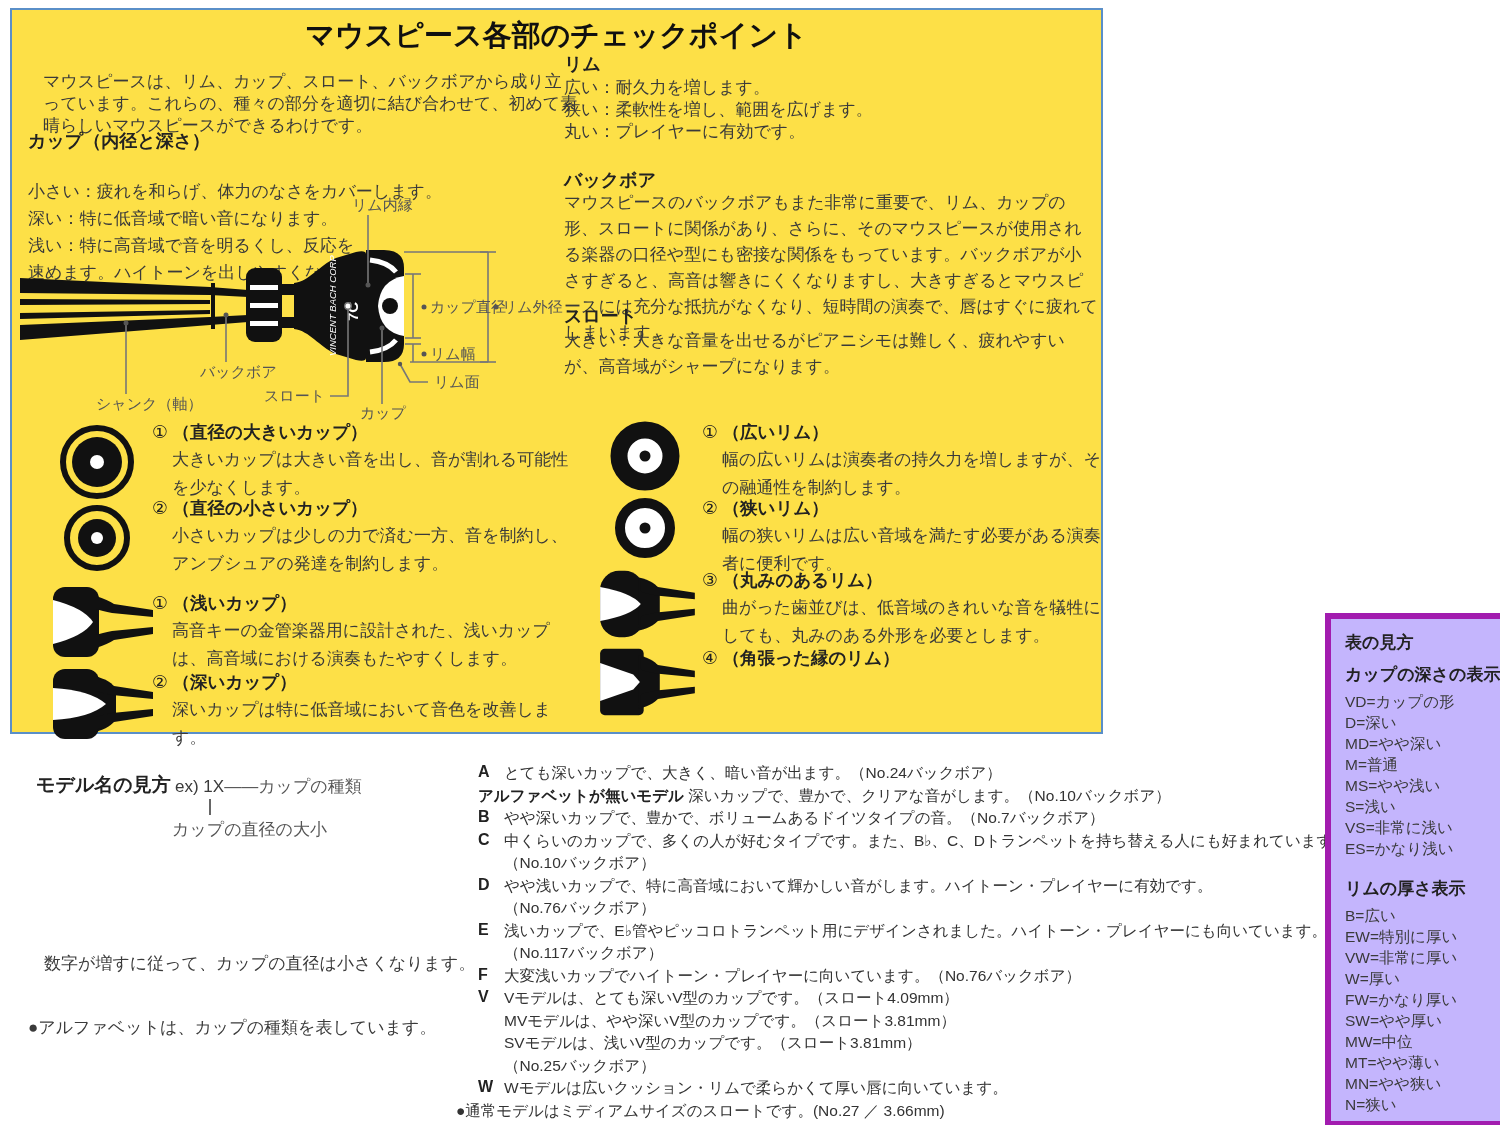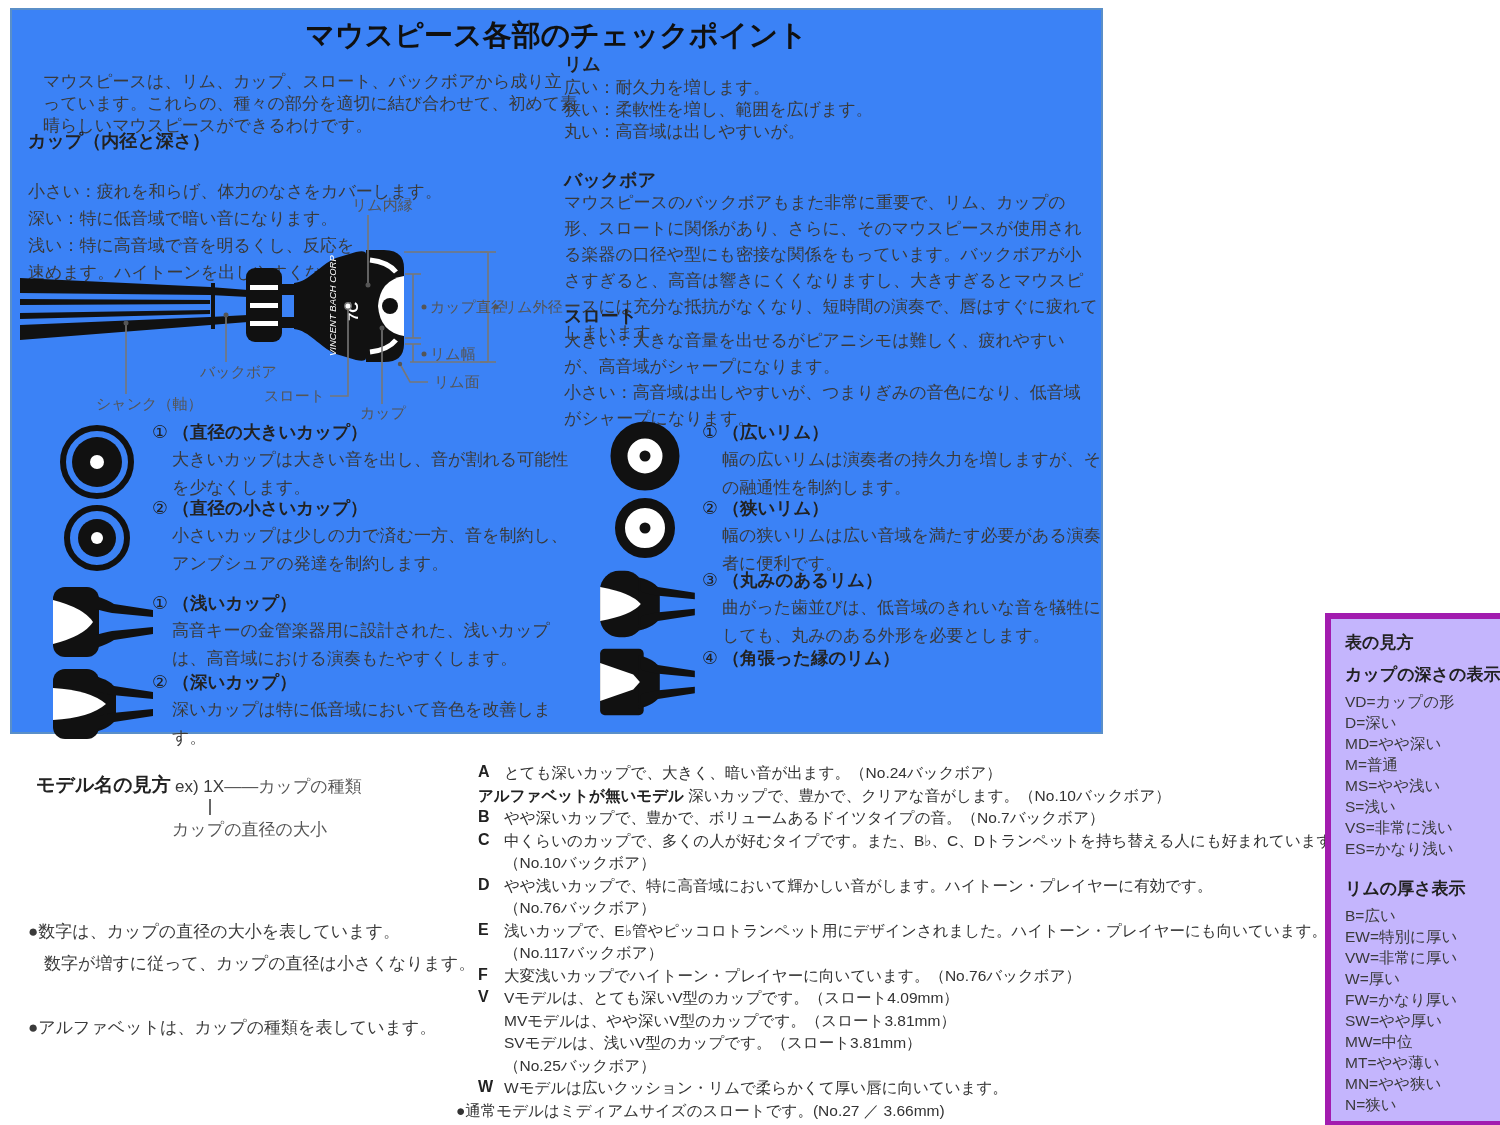--- a/index.html
+++ b/index.html
@@ -1,19 +1,19 @@
 <!DOCTYPE html>
 <html><head>
 <meta charset="utf-8">
 <style>
   html,body{margin:0;padding:0;background:#fff;}
   #root{position:relative;width:1500px;height:1125px;background:#fff;overflow:hidden;
         font-family:"Liberation Sans","DejaVu Sans",sans-serif;color:#3a3a3a;}
   .abs{position:absolute;}
-  .panel{position:absolute;left:10px;top:8px;width:1089px;height:722px;border:2px solid #5a8fc8;background:#3b82f6;}
+  .panel{position:absolute;left:10px;top:8px;width:1089px;height:722px;border:2px solid #5a8fc8;background:#fde047;}
   .title{position:absolute;left:0;right:0;top:6px;text-align:center;font-size:29px;font-weight:bold;color:#101010;margin:0;}
   .h3{font-size:18px;font-weight:bold;color:#222;}
   .body{font-size:17px;color:#3a3a3a;}
   .lh22{line-height:22px;}
   .lh26{line-height:26px;}
   .itit{font-size:17.5px;color:#222;}
   .itit b{font-weight:bold;}
   .idesc{font-size:17px;line-height:28px;color:#3a3a3a;}
   .mline{position:absolute;font-size:15.5px;color:#333;white-space:nowrap;}
   .mletter{position:absolute;left:478px;font-weight:bold;color:#222;}
@@ -108,28 +108,27 @@
       <text class="dlabel" x="416" y="199">リム面</text>
       <text class="dlabel" x="342" y="230">カップ</text>
       <text class="dlabel" x="246" y="213">スロート</text>
       <text class="dlabel" x="182" y="189">バックボア</text>
       <text class="dlabel" x="78" y="221">シャンク（軸）</text>
     </svg>
 
     <div class="abs h3" style="left:552px;top:42px">リム</div>
     <div class="abs body" style="left:552px;top:66px">広い：耐久力を増します。</div>
     <div class="abs body" style="left:552px;top:88px">狭い：柔軟性を増し、範囲を広げます。</div>
-    <div class="abs body" style="left:552px;top:110px">丸い：高音域は出しやすいが。</div>
+    <div class="abs body" style="left:552px;top:110px">丸い：プレイヤーに有効です。</div>
 
     <div class="abs h3" style="left:552px;top:158px">バックボア</div>
     <div class="abs body lh26" style="left:552px;top:180px;width:534px">マウスピースのバックボアもまた非常に重要で、リム、カップの形、スロートに関係があり、さらに、そのマウスピースが使用される楽器の口径や型にも密接な関係をもっています。バックボアが小さすぎると、高音は響きにくくなりますし、大きすぎるとマウスピースには充分な抵抗がなくなり、短時間の演奏で、唇はすぐに疲れてしまいます。</div>
 
     <div class="abs h3" style="left:552px;top:294px">スロート</div>
     <div class="abs body lh26" style="left:552px;top:318px;width:534px">大きい：大きな音量を出せるがピアニシモは難しく、疲れやすいが、高音域がシャープになります。</div>
-    <div class="abs body lh26" style="left:552px;top:370px;width:534px">小さい：高音域は出しやすいが、つまりぎみの音色になり、低音域がシャープになります。</div>
 
     <svg class="abs" style="left:46px;top:413px" width="78" height="78" viewBox="0 0 78 78">
       <circle cx="39" cy="39" r="34" fill="none" stroke="#111" stroke-width="6"></circle>
       <circle cx="39" cy="39" r="25" fill="#111"></circle>
         <circle cx="39" cy="39" r="7" fill="#fff"></circle>
     </svg>
     <svg class="abs" style="left:50px;top:493px" width="70" height="70" viewBox="0 0 70 70">
       <circle cx="35" cy="35" r="30" fill="none" stroke="#111" stroke-width="6"></circle>
       <circle cx="35" cy="35" r="19" fill="#111"></circle>
         <circle cx="35" cy="35" r="6" fill="#fff"></circle>
@@ -212,21 +211,20 @@
 
   </section>
 
   <div class="abs" style="left:36px;top:772px;font-size:19px;font-weight:bold;color:#222">モデル名の見方</div>
   <div class="abs body" style="left:175px;top:775px">
     <span>ex) 1X</span><span style="color:#555">——カップの種類</span>
   </div>
   <div class="abs" style="left:209px;top:799px;width:2px;height:16px;background:#666"></div>
   <div class="abs body" style="left:172px;top:818px;color:#555">カップの直径の大小</div>
 
-  <div class="abs body" style="left:28px;top:920px">●数字は、カップの直径の大小を表しています。</div>
   <div class="abs body" style="left:44px;top:952px">数字が増すに従って、カップの直径は小さくなります。</div>
   <div class="abs body" style="left:28px;top:1016px">●アルファベットは、カップの種類を表しています。</div>
 
   <div>
     <span class="mletter" style="top:763px">A</span>
     <span class="mline mtext" style="top:763px">とても深いカップで、大きく、暗い音が出ます。（No.24バックボア）</span>
 
     <span class="mline" style="left:478px;top:786px">
       <span class="mbold">アルファベットが無いモデル</span>
       <span>深いカップで、豊かで、クリアな音がします。（No.10バックボア）</span>

